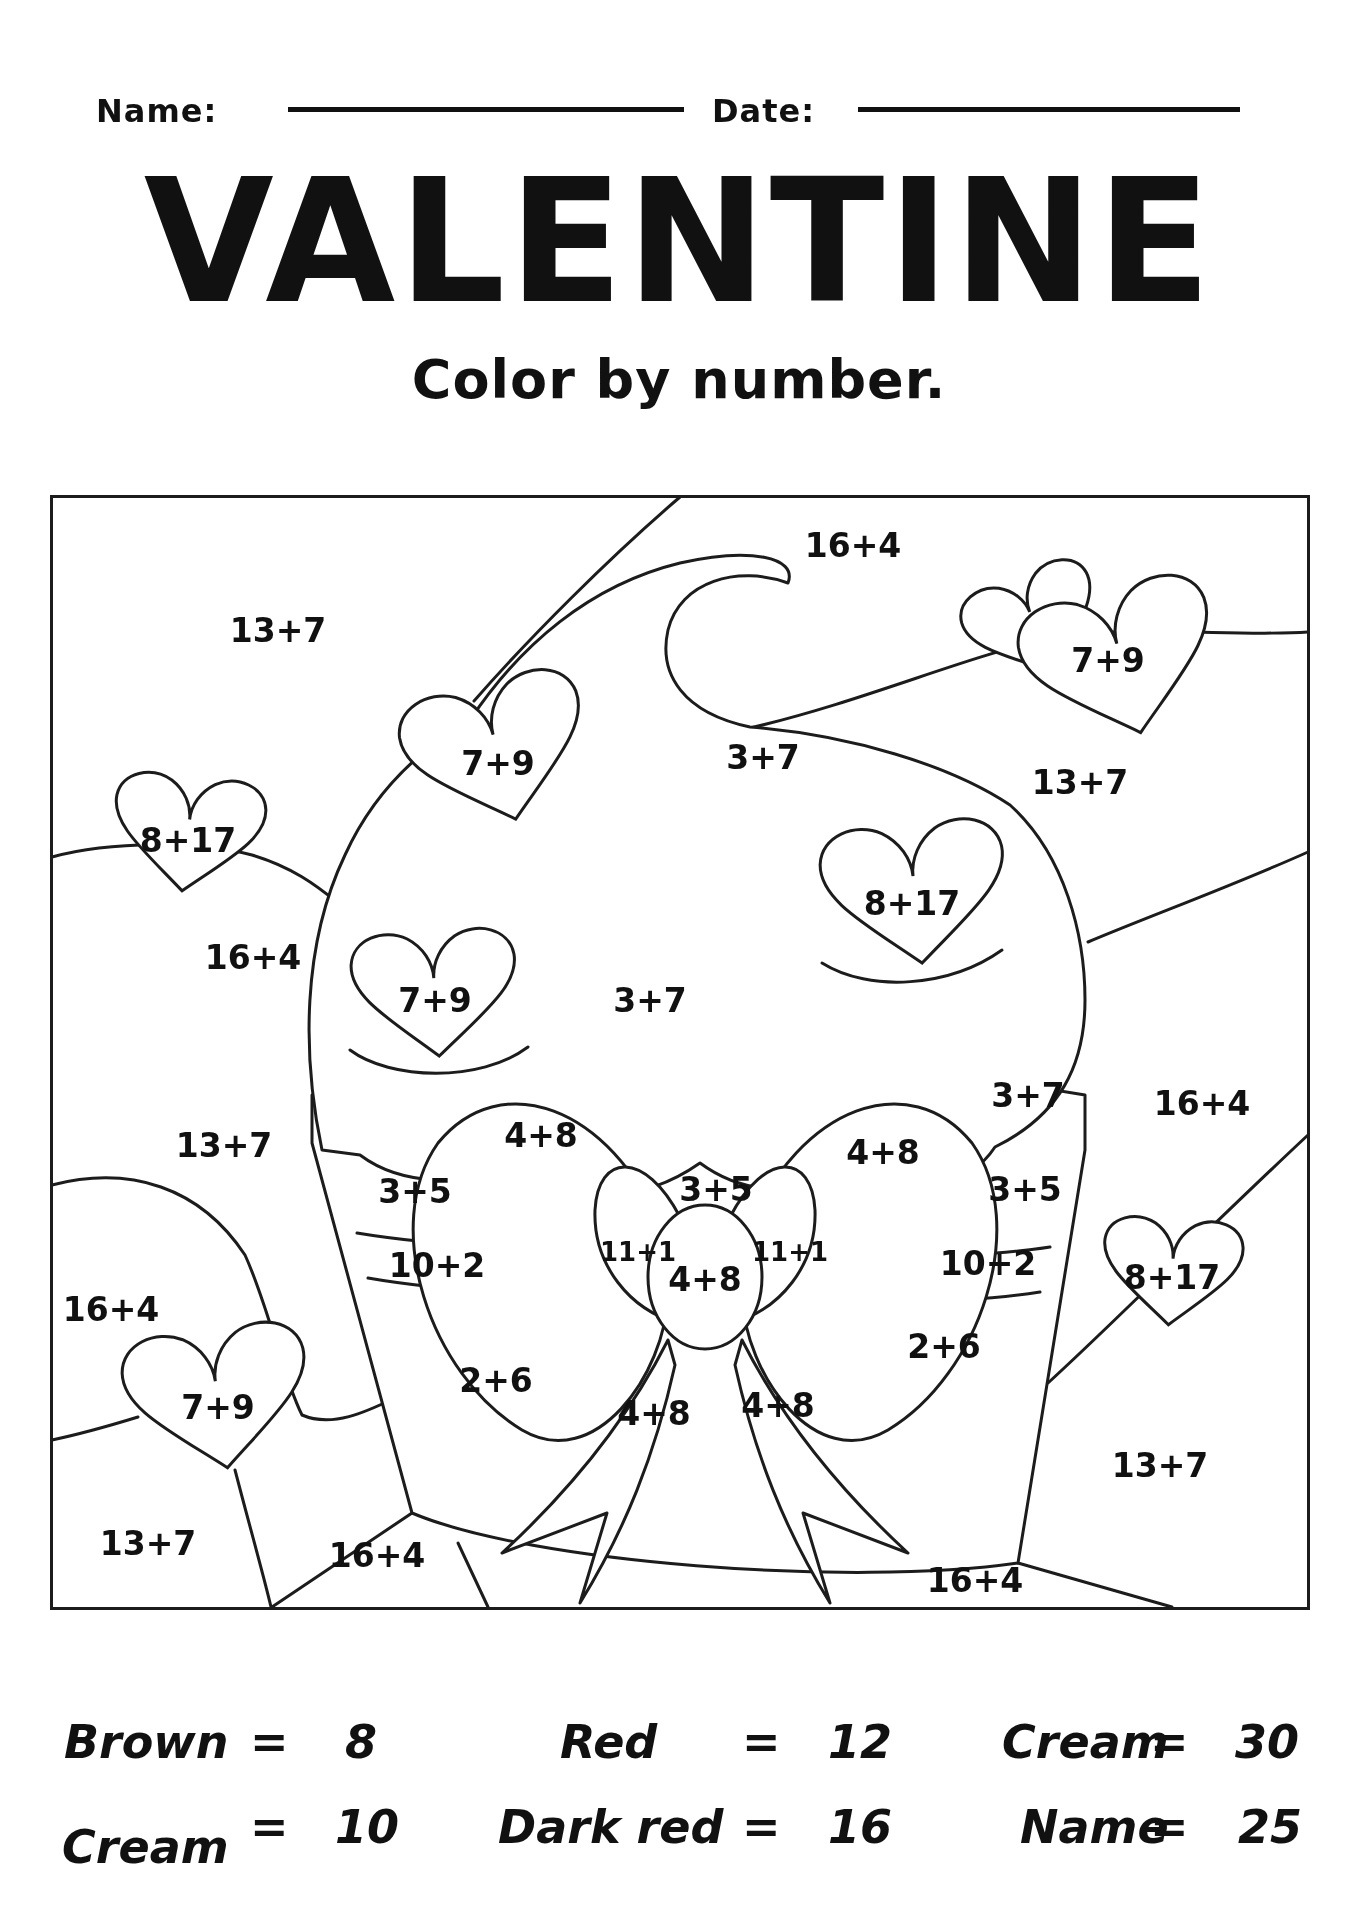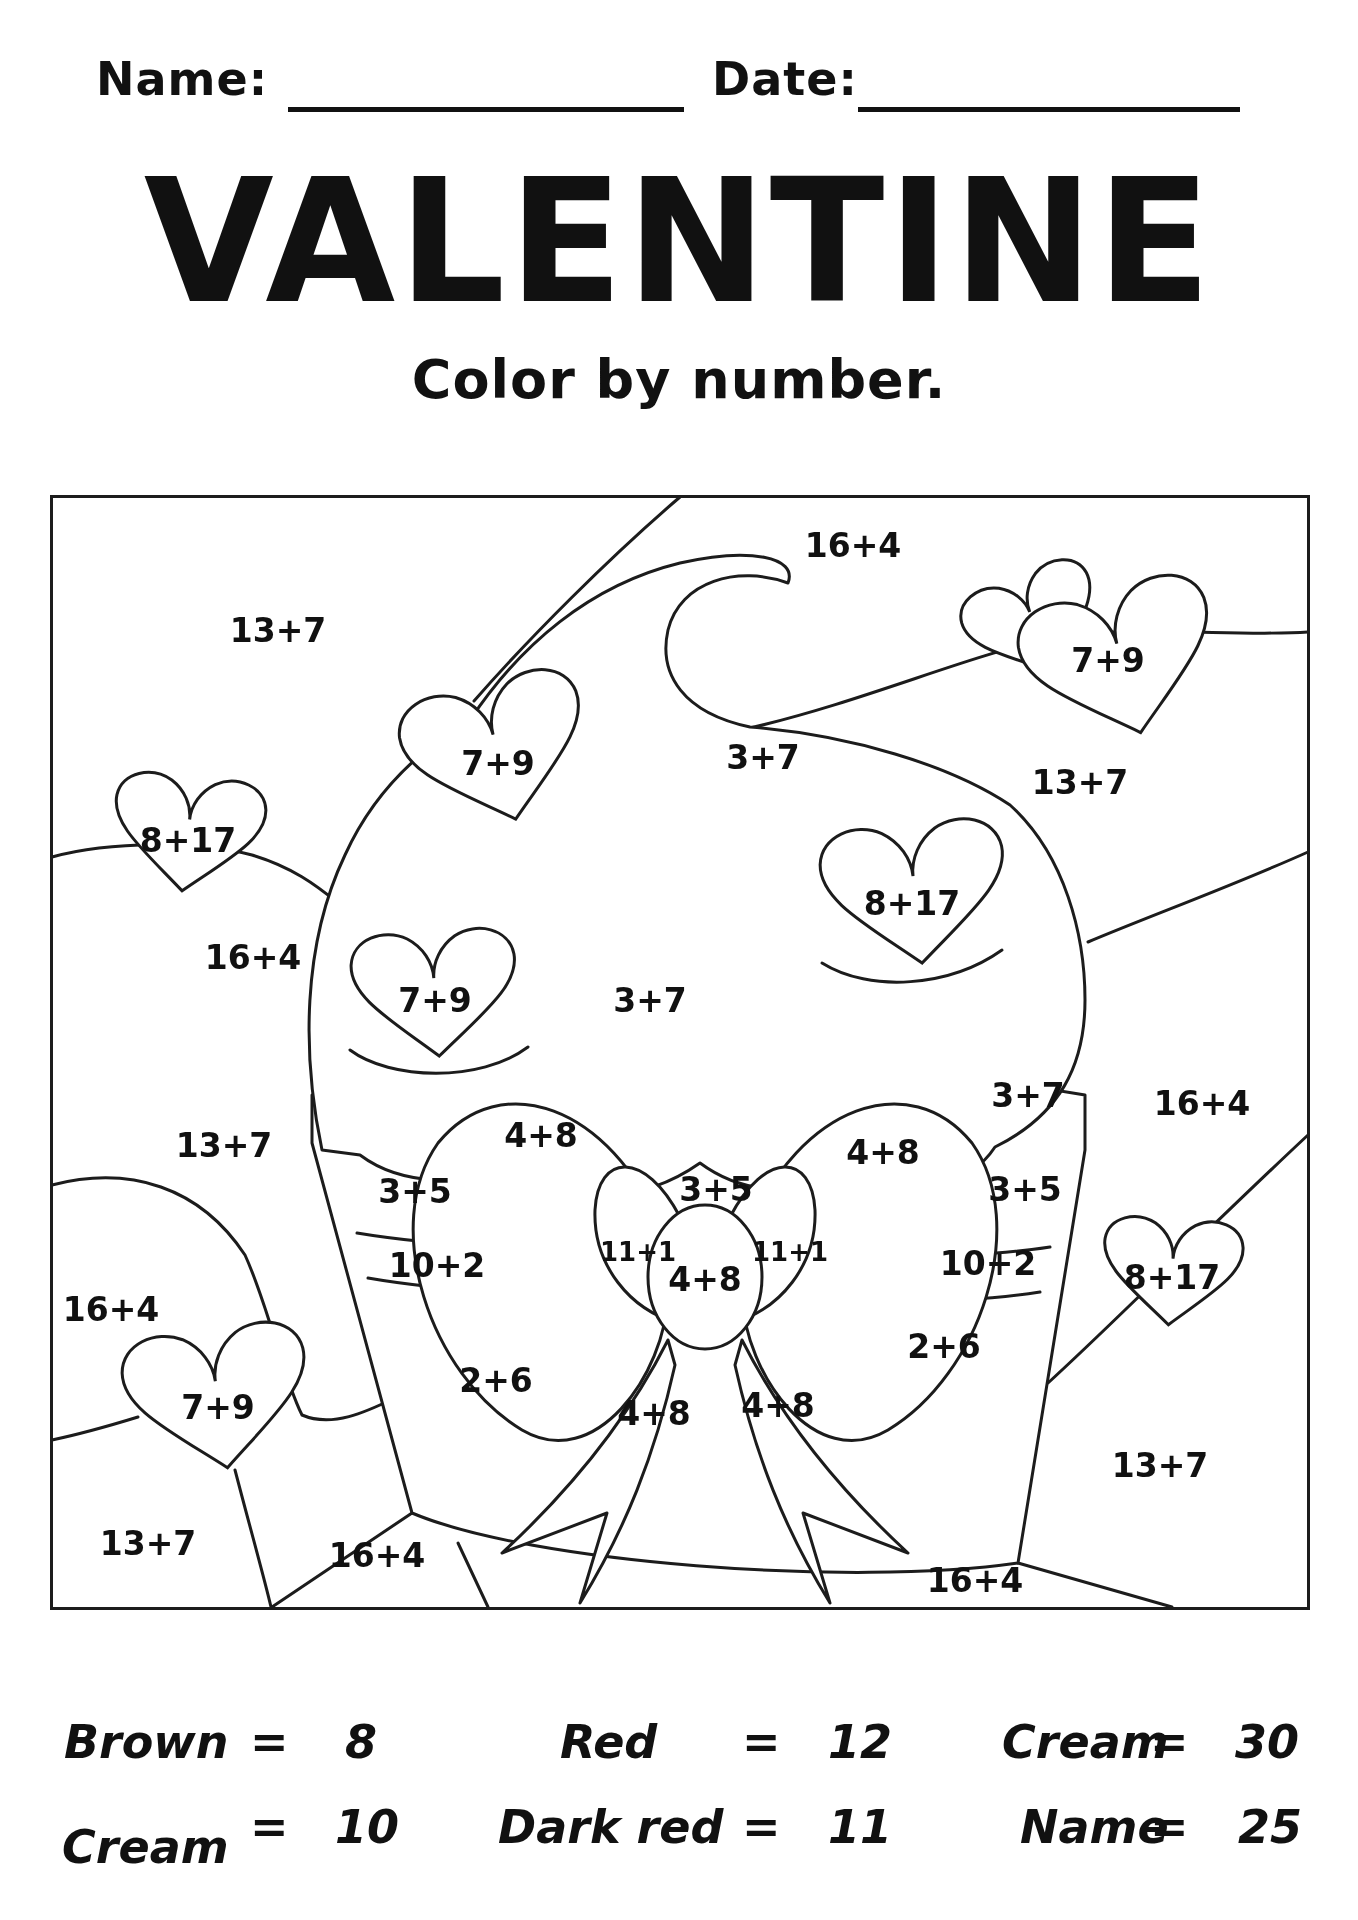--- a/index.html
+++ b/index.html
@@ -1,21 +1,21 @@
 <!DOCTYPE html>
 <html><head>
 <meta charset="utf-8">
 <style>
   html,body{margin:0;padding:0;}
   body{
     width:1358px;height:1920px;background:#ffffff;position:relative;overflow:hidden;
     font-family:"DejaVu Sans","Liberation Sans",sans-serif;color:#111;
   }
   
-  .hdr-label{position:absolute;font-size:46px;font-weight:bold;letter-spacing:1px;}
+  .hdr-label{position:absolute;font-size:32px;font-weight:bold;letter-spacing:1px;margin-top:40px;}
   #name-label{left:96px;top:52px;}
   #date-label{left:712px;top:52px;text-align:right;}
   .write-line{position:absolute;border-bottom:5px solid #111;height:1px;}
   #name-line{left:288px;top:106px;width:396px;}
   #date-line{left:858px;top:106px;width:382px;}
   
   #page-title{
     position:absolute;left:0;top:158px;width:100%;text-align:center;
     font-size:168px;font-weight:900;letter-spacing:3px;line-height:1;
     transform:scaleY(1.02);
@@ -161,21 +161,21 @@
   <span class="legend-text" style="left:62px;top:1800px;margin-top:20px;">Cream</span>
   <span class="legend-text" style="left:250px;top:1800px;">=</span>
   <span class="legend-text" style="left:335px;top:1800px;">10</span>
 
   <span class="legend-text" style="left:560px;top:1715px;">Red</span>
   <span class="legend-text" style="left:742px;top:1715px;">=</span>
   <span class="legend-text" style="left:828px;top:1715px;">12</span>
 
   <span class="legend-text" style="left:498px;top:1800px;">Dark red</span>
   <span class="legend-text" style="left:742px;top:1800px;">=</span>
-  <span class="legend-text" style="left:828px;top:1800px;">11</span>
+  <span class="legend-text" style="left:828px;top:1800px;">16</span>
 
   <span class="legend-text" style="left:1002px;top:1715px;">Cream</span>
   <span class="legend-text" style="left:1150px;top:1715px;">=</span>
   <span class="legend-text" style="left:1235px;top:1715px;">30</span>
 
   <span class="legend-text" style="left:1020px;top:1800px;">Name</span>
   <span class="legend-text" style="left:1150px;top:1800px;">=</span>
   <span class="legend-text" style="left:1238px;top:1800px;">25</span>
 </div>
 

